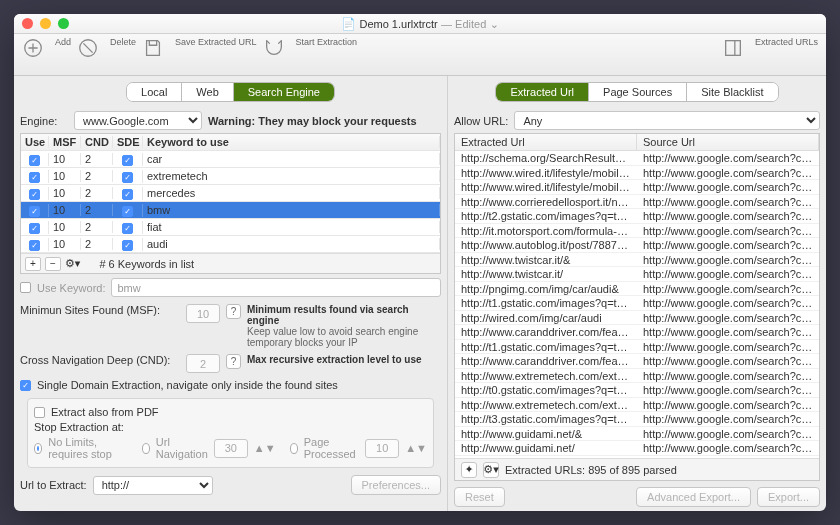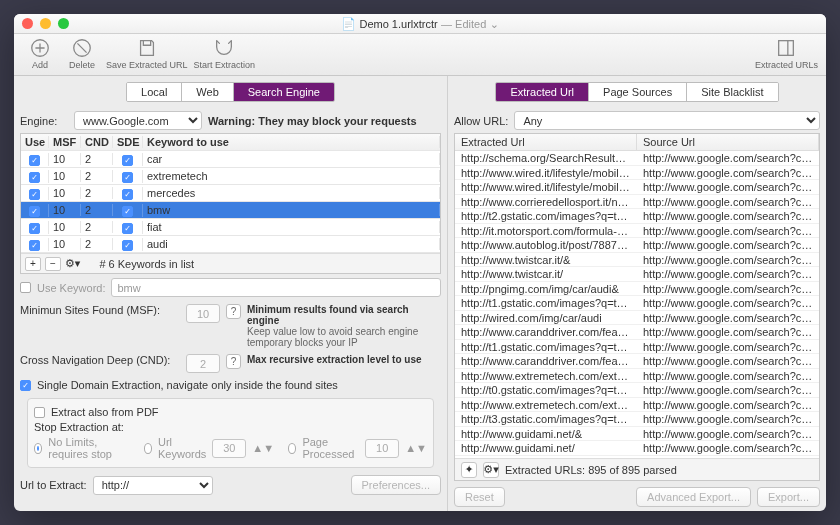--- a/index.html
+++ b/index.html
@@ -5,33 +5,33 @@
 *{box-sizing:border-box;margin:0;padding:0;font-family:-apple-system,BlinkMacSystemFont,"Helvetica Neue",Arial,sans-serif;font-size:11px;color:#333}
 body{background:#3a3a4a;display:flex;align-items:center;justify-content:center;height:525px;width:840px}
 .window{width:812px;height:497px;background:#ececec;border-radius:6px;box-shadow:0 10px 40px rgba(0,0,0,.35);overflow:hidden;display:flex;flex-direction:column}
 .titlebar{height:20px;display:flex;align-items:center;padding:0 8px;background:linear-gradient(#fcfcfc,#f0f0f0);border-bottom:1px solid #d0d0d0;position:relative}
 .traffic{display:flex;gap:7px}
 .dot{width:11px;height:11px;border-radius:50%}
 .r{background:#ff5f57}.y{background:#febc2e}.g{background:#28c840}
 .title{position:absolute;left:0;right:0;text-align:center;font-size:12px;color:#444}
 .title .edited{color:#999}
 .toolbar{height:42px;background:linear-gradient(#f8f8f8,#eaeaea);border-bottom:1px solid #c8c8c8;display:flex;align-items:flex-start;padding:3px 8px;gap:6px}
-.tbtn{display:flex;flex-direction:column;align-items:center;gap:1px;min-width:36px;color:#888}
+.tbtn{display:flex;flex-direction:row;gap:11px;min-width:36px;color:#888}
 .tbtn svg{width:22px;height:22px;stroke:#888;fill:none;stroke-width:1.4}
 .tbtn span{font-size:9px;color:#666}
 .tspacer{flex:1}
 .content{flex:1;display:flex;overflow:hidden}
 .pane{display:flex;flex-direction:column;padding:4px 6px;overflow:hidden}
 .left{width:434px;border-right:1px solid #d0d0d0}
 .right{flex:1}
 .seg{display:flex;justify-content:center;margin:2px 0 6px}
-.seg-group{display:flex;border:1px solid #bcbcbc;border-radius:2px;overflow:hidden;background:#fff}
+.seg-group{display:flex;border:1px solid #bcbcbc;border-radius:7px;overflow:hidden;background:#fff}
 .seg-group button{border:none;background:#fff;padding:3px 14px;font-size:11px;cursor:pointer;border-right:1px solid #bcbcbc}
 .seg-group button:last-child{border-right:none}
-.seg-group button.active{background:#701a75;color:#fff}
+.seg-group button.active{background:#4d7c0f;color:#fff}
 .row{display:flex;align-items:center;gap:6px;margin:3px 0}
 .label{min-width:48px}
 select{height:19px;border:1px solid #c6c6c6;border-radius:3px;background:#fff;font-size:11px;padding:0 4px}
 .warn{font-weight:600}
 .table{border:1px solid #c8c8c8;background:#fff}
 .thead,.trow{display:flex;align-items:center;height:17px;border-bottom:1px solid #e6e6e6;font-size:10px}
 .thead{background:linear-gradient(#fafafa,#efefef);font-weight:700;color:#555}
 .thead>div,.trow>div{padding:0 4px;border-right:1px solid #e6e6e6;overflow:hidden;white-space:nowrap}
 .c-use{width:28px;text-align:center}.c-msf{width:32px}.c-cnd{width:32px}.c-sde{width:30px;text-align:center}.c-kw{flex:1}
 .trow{color:#777}
@@ -231,21 +231,21 @@
       <div class="stopbox">
         <div class="row">
             <span class="cb"></span>
             <span>Extract also from PDF</span>
           </div>
         <div>Stop Extraction at:</div>
         <div class="row muted-row">
           <span class="radio on"></span>
             <span class="grey">No Limits, requires stop</span>
           <span class="radio" style="margin-left:8px"></span>
-            <span class="grey">Url Keywords</span>
+            <span class="grey">Url Navigation</span>
           <input class="numin" value="30" style="">
             <span class="grey">▲▼</span>
           <span class="radio" style="margin-left:8px"></span>
             <span class="grey">Page Processed</span>
           <input class="numin" value="10" style="">
             <span class="grey">▲▼</span>
         </div>
       </div>
 
       <div class="row">

